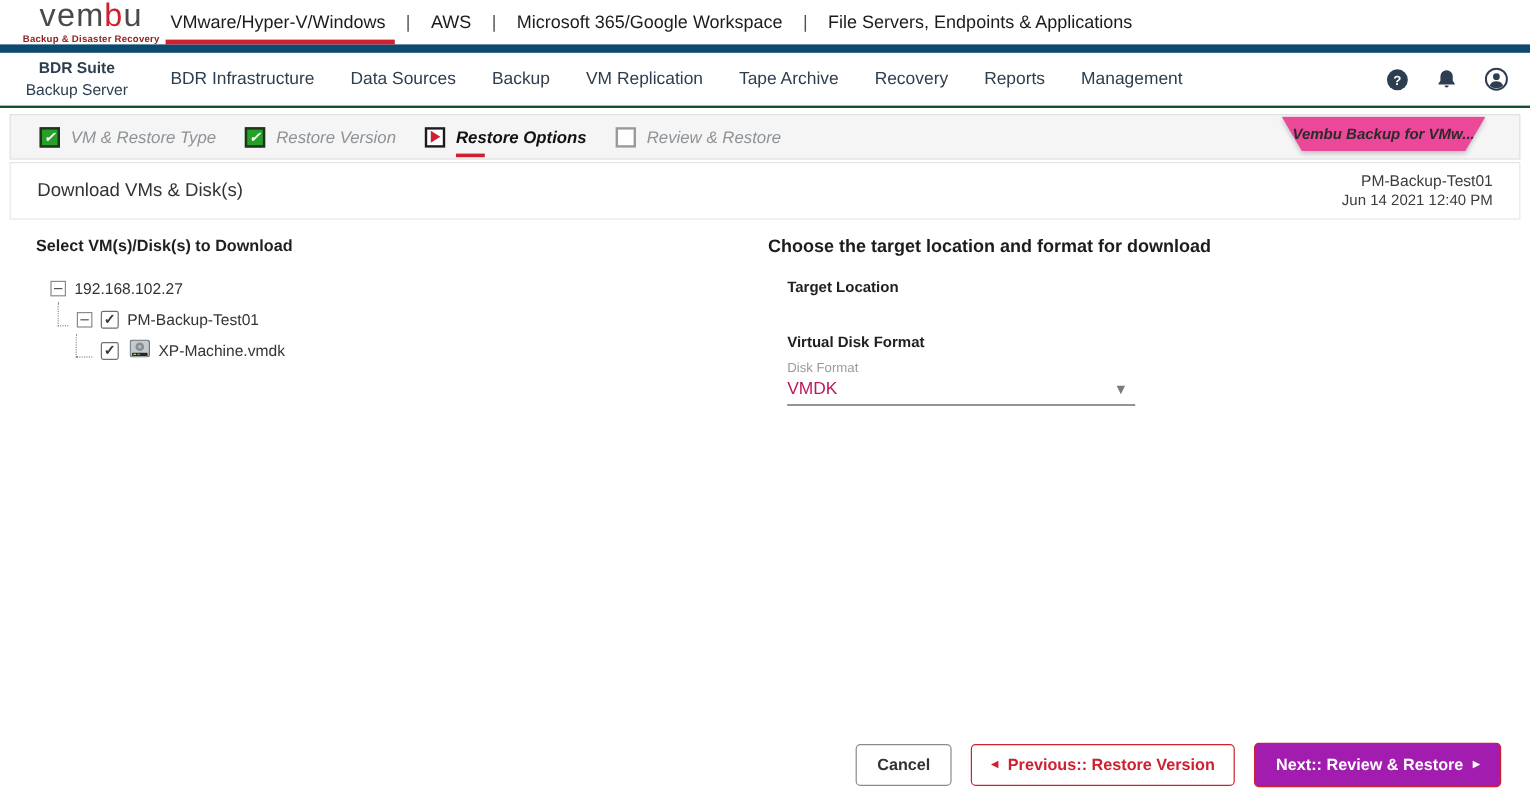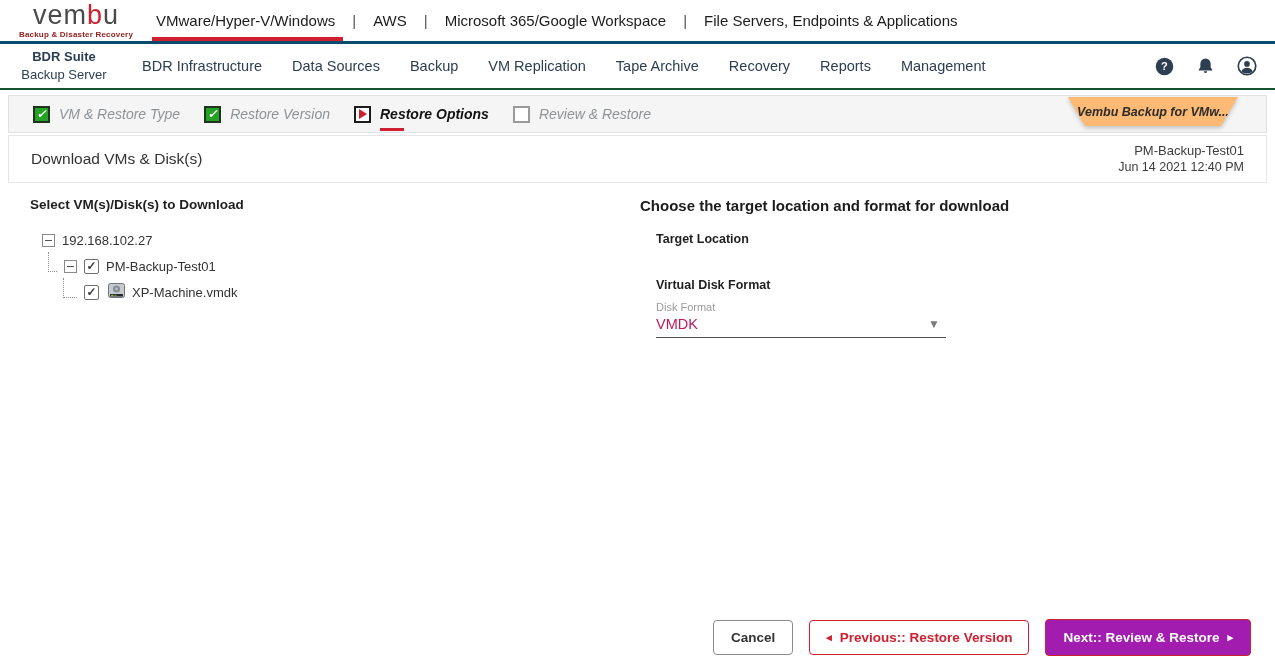--- a/index.html
+++ b/index.html
@@ -1,25 +1,25 @@
 <!DOCTYPE html>
 <html><head>
 <meta charset="utf-8">
 <style>
   * { margin:0; padding:0; box-sizing:border-box; }
   html,body { width:1275px; height:666px; background:#fff; overflow:hidden;
               font-family:"Liberation Sans", sans-serif; color:#222; }
 
   
-  .top-header { height:44px; display:flex; align-items:center; position:relative; border-bottom:3px solid #0c4a6e; }
+  .top-header { height:44px; display:flex; align-items:center; position:relative; border-bottom:7px solid #0c4a6e; }
   .logo-block { width:128px; margin-left:12px; text-align:center; line-height:1; }
   .logo-word { font-size:27px; font-weight:400; letter-spacing:1px; color:#4a4a4a; }
   .logo-word .red { color:#cf2030; }
   .logo-tagline { font-size:8px; font-weight:bold; color:#93221d; margin-top:2px; letter-spacing:.2px; }
-  .top-nav { display:flex; align-items:center; gap:15px; margin-left:14px; font-size:15px; color:#1c1c1c; height:100%;text-align:right; }
+  .top-nav { display:flex; align-items:center; gap:15px; font-size:15px; color:#1c1c1c; height:100%;text-align:right; }
   .top-nav .sep { color:#555; }
   .top-nav-item { padding:0 2px; height:100%; display:flex; align-items:center; position:relative; cursor:pointer; }
   .top-nav-item.active::after { content:''; position:absolute; left:-2px; right:-6px; bottom:0; height:4px; background:#cf2030; }
 
   
   .main-nav { height:46px; display:flex; align-items:center; border-bottom:2px solid #14532d; color:#2d3e50; }
   .server-block { width:128px; text-align:center; font-size:13px; line-height:1.35; }
   .server-block .t1 { font-weight:bold; }
   .main-nav-items { display:flex; gap:30px; margin-left:14px; font-size:14.5px; }
   .main-nav-item { cursor:pointer; }
@@ -33,21 +33,21 @@
   .step-box { width:17px; height:17px; display:flex; align-items:center; justify-content:center; flex:0 0 auto; }
   .step-box.done { background:#25a125; border:2px solid #20331f; }
   .step-box.done::after { content:'✓'; color:#fff; font-size:12px; font-weight:bold; line-height:1; }
   .step-box.active { background:#fff; border:2px solid #1c1c1c; }
   .step-box.active::after { content:''; width:0; height:0; border-left:8px solid #cf2030;
                             border-top:5px solid transparent; border-bottom:5px solid transparent; margin-left:2px; }
   .step-box.pending { background:#fff; border:2px solid #9a9a9a; }
   .step-label { font-size:14px; color:#8e9397; position:relative; }
   .step.active .step-label { color:#121212; font-weight:bold; }
   .step.active .step-label::after { content:''; position:absolute; left:0; bottom:-9px; width:24px; height:3px; background:#cf2030; }
-  .product-tab { position:absolute; top:0; right:28px; width:170px; height:29px; background:#fdba74;
+  .product-tab { position:absolute; top:0; right:28px; width:170px; height:29px; background:#ec4899;
                  clip-path:polygon(0 0, 100% 0, calc(100% - 17px) 100%, 17px 100%);
                  display:flex; align-items:center; justify-content:center;
                  font-size:12.5px; font-weight:bold; color:#2b2b2b; }
   .product-tab-wrap { position:absolute; top:1px; right:0; filter:drop-shadow(0 2px 2px rgba(0,0,0,.22)); width:230px; height:29px; }
 
   
   .title-bar { margin:2px 8px 0 8px; height:48px; border:1px solid #e6e6e6; display:flex; align-items:center;
                padding:0 22px; background:#fff; }
   .page-title { font-size:15.5px; color:#333; }
   .title-right { margin-left:auto; text-align:right; line-height:1.35; color:#3c3c3c; }

